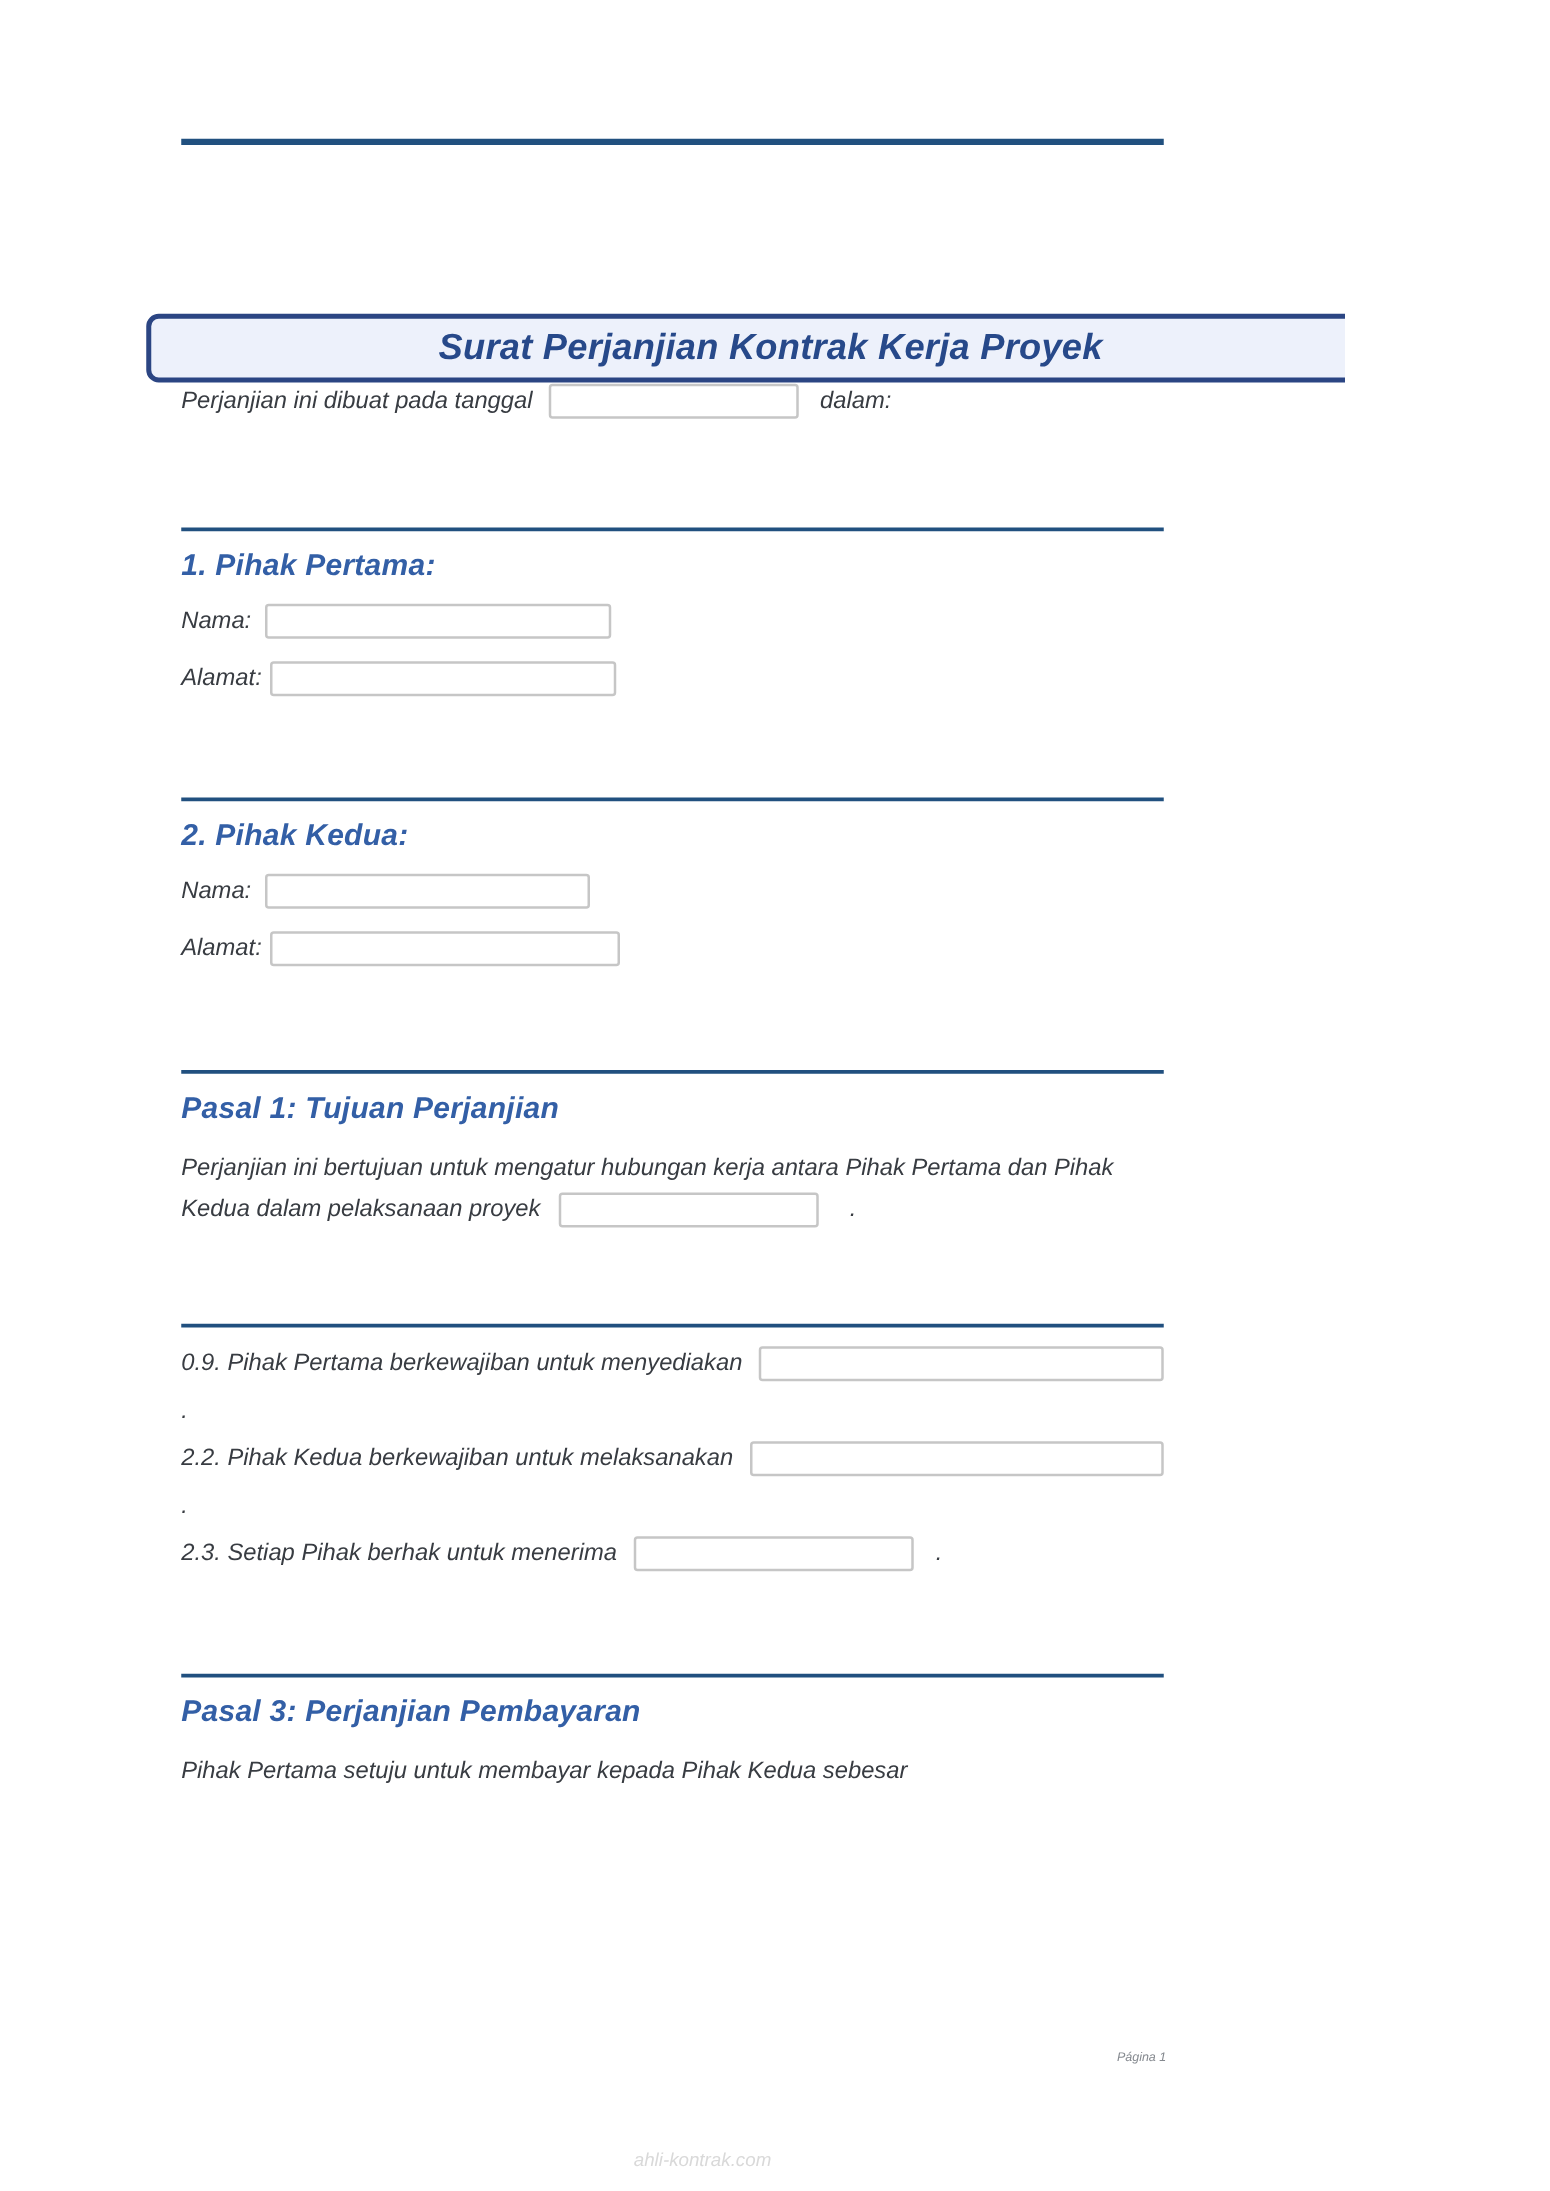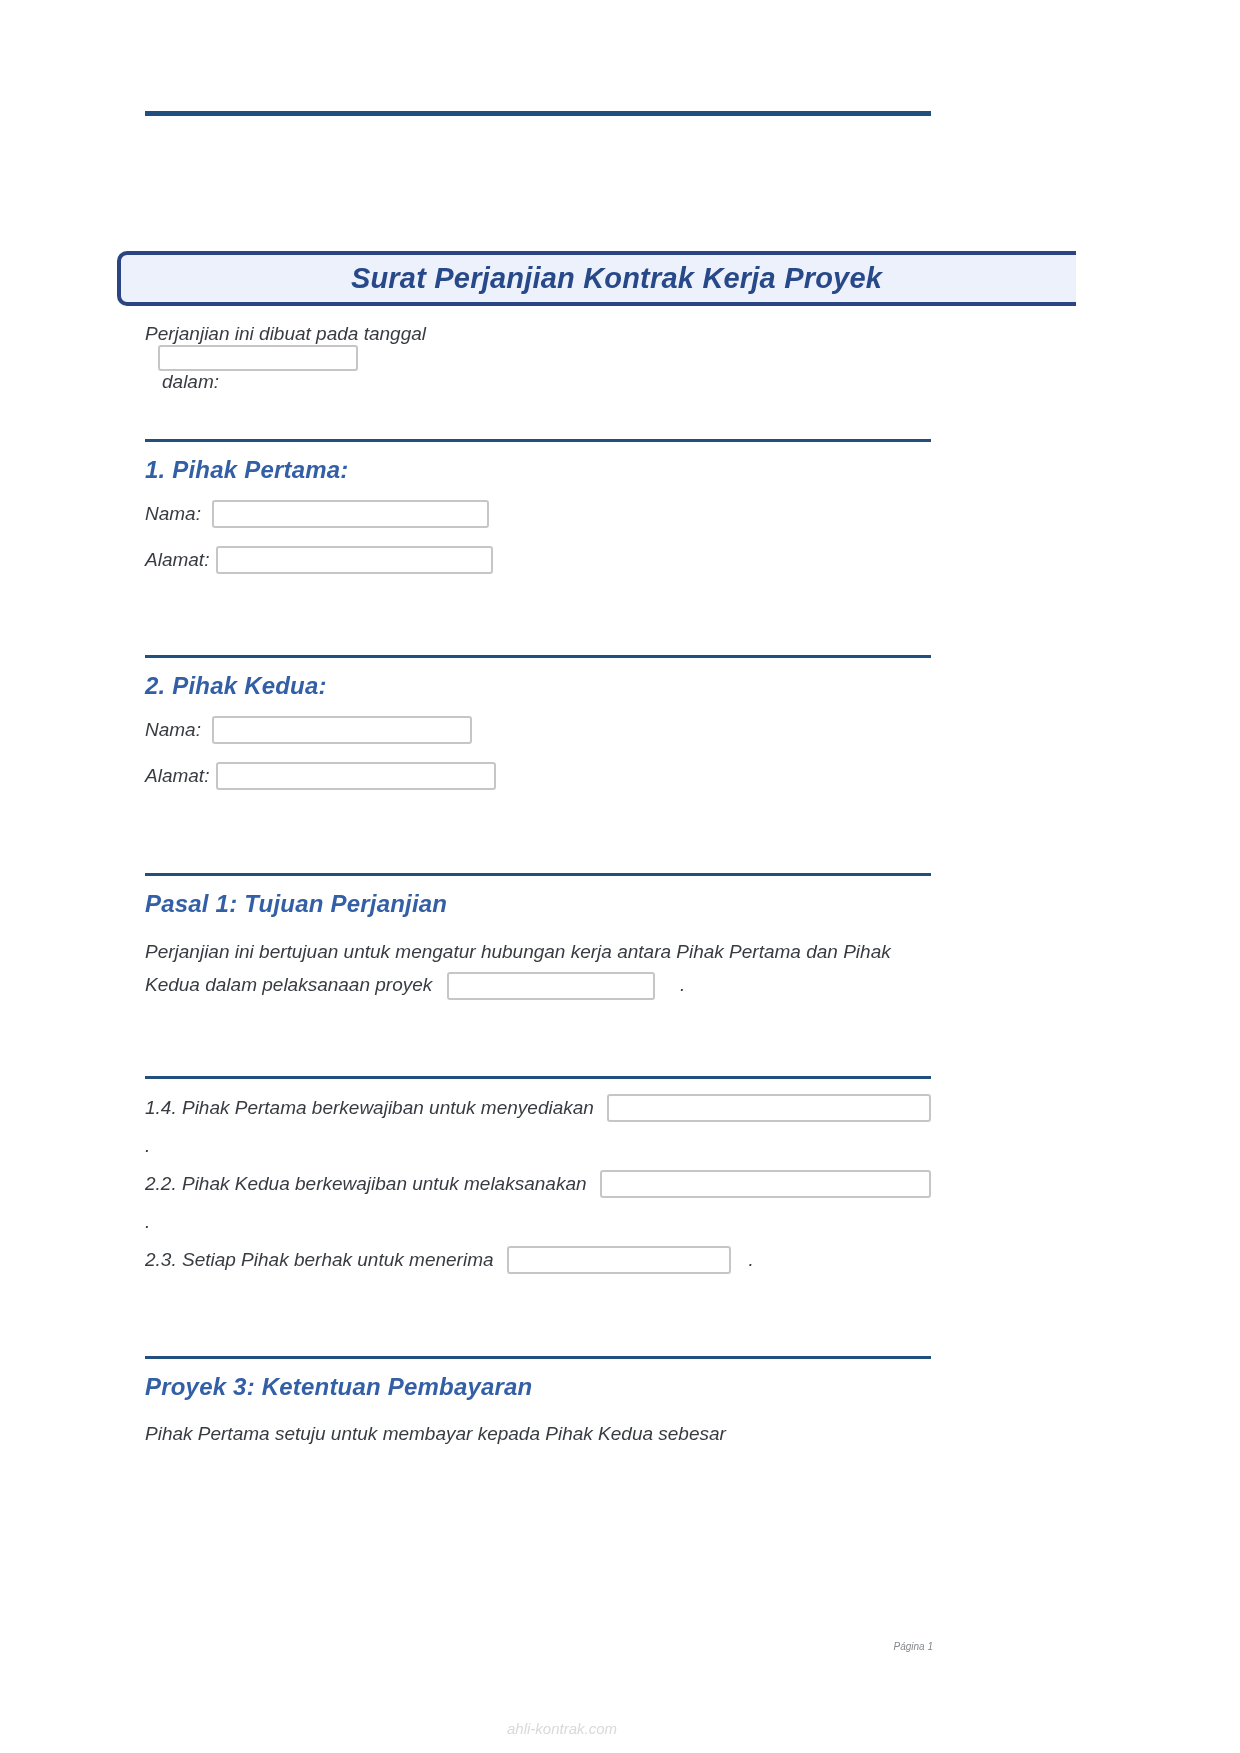--- a/index.html
+++ b/index.html
@@ -21,21 +21,21 @@
   }
   .content{padding:0 145px;}
   .top-rule{margin-top:111px;height:5px;background:var(--rule-blue);}
   .title-box{
     margin:135px 0 0 -28px;width:991px;height:47px;
     border:4px solid var(--box-border);border-radius:10px;
     background:var(--box-fill);
     display:flex;align-items:center;justify-content:center;
   }
   .title-text{font-size:29px;font-weight:bold;color:var(--title-blue);letter-spacing:.2px;}
-  .intro-row{margin-top:17px;display:flex;height:30px;flex-direction:column;}
+  .intro-row{display:flex;align-items:center;height:30px;}
   .suffix{margin-left:17px;}
   input.box{
     border:2px solid var(--input-border);border-radius:3px;background:#fff;
     box-sizing:border-box;height:28px;font:inherit;color:inherit;padding:0 6px;outline:none;
   }
   .date-input{width:200px;margin-left:13px;height:26px;}
   .rule{height:3px;background:var(--rule-blue);}
   .r1{margin-top:86px;}
   .r2{margin-top:81px;}
   .r3{margin-top:83px;}
@@ -108,41 +108,41 @@
     <div class="p1para">
       <span>Perjanjian ini bertujuan untuk mengatur hubungan kerja antara Pihak Pertama dan Pihak</span><br>
       <span>Kedua dalam pelaksanaan proyek</span>
       <input type="text" class="box proyek-input" value="" style="">
       <span class="dot-after">.</span>
     </div>
 
     <div class="rule r4"></div>
     <div class="p2rows">
       <div class="p2row">
-        <span>1.4. Pihak Pertama berkewajiban untuk menyediakan</span>
+        <span>0.9. Pihak Pertama berkewajiban untuk menyediakan</span>
         <input type="text" class="box grow-input" value="" style="">
       </div>
       <div class="p2row">
         <span>.</span>
       </div>
       <div class="p2row">
         <span>2.2. Pihak Kedua berkewajiban untuk melaksanakan</span>
         <input type="text" class="box grow-input" value="" style="">
       </div>
       <div class="p2row">
         <span>.</span>
       </div>
       <div class="p2row">
         <span>2.3. Setiap Pihak berhak untuk menerima</span>
         <input type="text" class="box item23-input" value="" style="">
         <span class="dot23">.</span>
       </div>
     </div>
 
     <div class="rule r5"></div>
-    <h2>Proyek 3: Ketentuan Pembayaran</h2>
+    <h2>Pasal 3: Perjanjian Pembayaran</h2>
     <div class="p3body">Pihak Pertama setuju untuk membayar kepada Pihak Kedua sebesar</div>
 
   </div>
 
   <div class="page-number">Página 1</div>
   <div class="watermark">ahli-kontrak.com</div>
 </div>
 
 </body></html>

